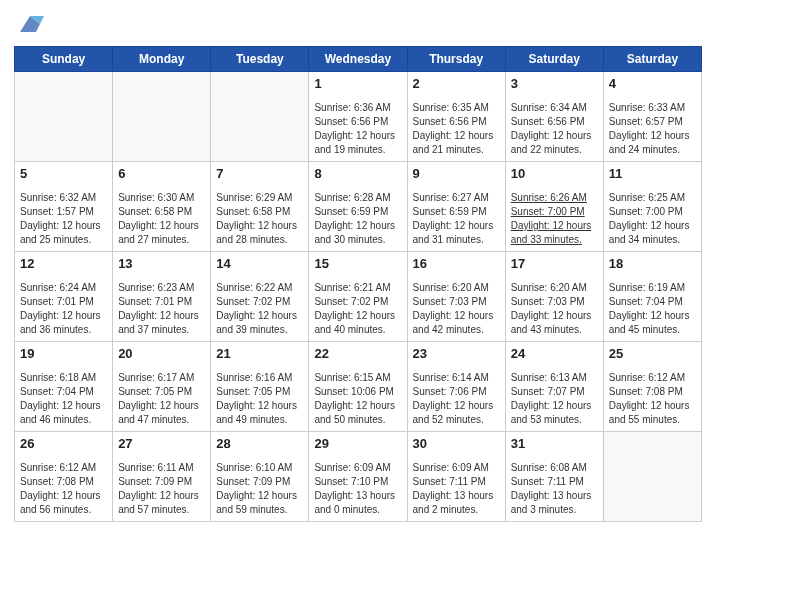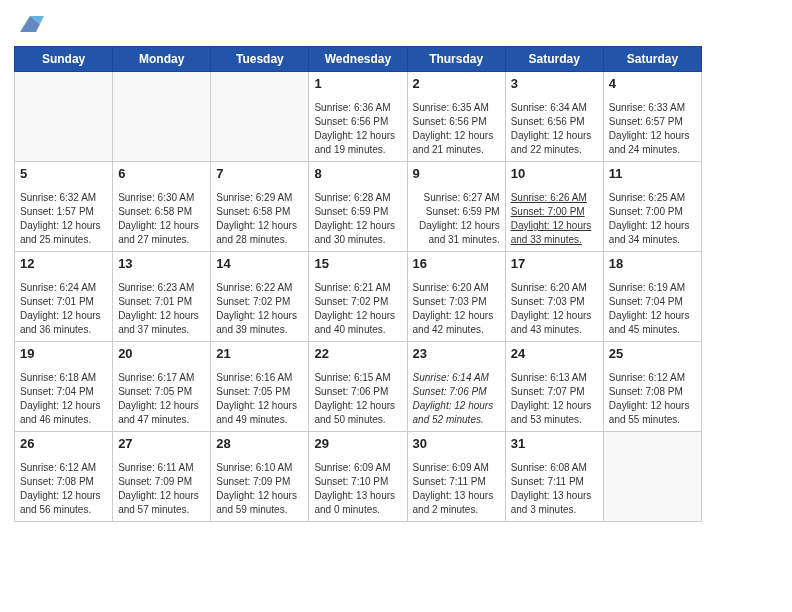--- a/index.html
+++ b/index.html
@@ -184,21 +184,21 @@
           </td>
           <td>
             <span class="day-number">8</span>
             <div class="day-info" style="white-space: pre-line;">Sunrise: 6:28 AM
 Sunset: 6:59 PM
 Daylight: 12 hours
 and 30 minutes.</div>
           </td>
           <td>
             <span class="day-number">9</span>
-            <div class="day-info" style="white-space: pre-line; text-align: right;">Sunrise: 6:27 AM
+            <div class="day-info" style="white-space: pre-line;">Sunrise: 6:27 AM
 Sunset: 6:59 PM
 Daylight: 12 hours
 and 31 minutes.</div>
           </td>
           <td>
             <span class="day-number">10</span>
             <div class="day-info" style="white-space: pre-line; text-decoration: underline;">Sunrise: 6:26 AM
 Sunset: 7:00 PM
 Daylight: 12 hours
 and 33 minutes.</div>
@@ -280,27 +280,27 @@
           <td>
             <span class="day-number">21</span>
             <div class="day-info" style="white-space: pre-line;">Sunrise: 6:16 AM
 Sunset: 7:05 PM
 Daylight: 12 hours
 and 49 minutes.</div>
           </td>
           <td>
             <span class="day-number">22</span>
             <div class="day-info" style="white-space: pre-line;">Sunrise: 6:15 AM
-Sunset: 7:06 PM
+Sunset: 10:06 PM
 Daylight: 12 hours
 and 50 minutes.</div>
           </td>
           <td>
             <span class="day-number">23</span>
-            <div class="day-info" style="white-space: pre-line; font-style: italic;">Sunrise: 6:14 AM
+            <div class="day-info" style="white-space: pre-line;">Sunrise: 6:14 AM
 Sunset: 7:06 PM
 Daylight: 12 hours
 and 52 minutes.</div>
           </td>
           <td>
             <span class="day-number">24</span>
             <div class="day-info" style="white-space: pre-line;">Sunrise: 6:13 AM
 Sunset: 7:07 PM
 Daylight: 12 hours
 and 53 minutes.</div>

